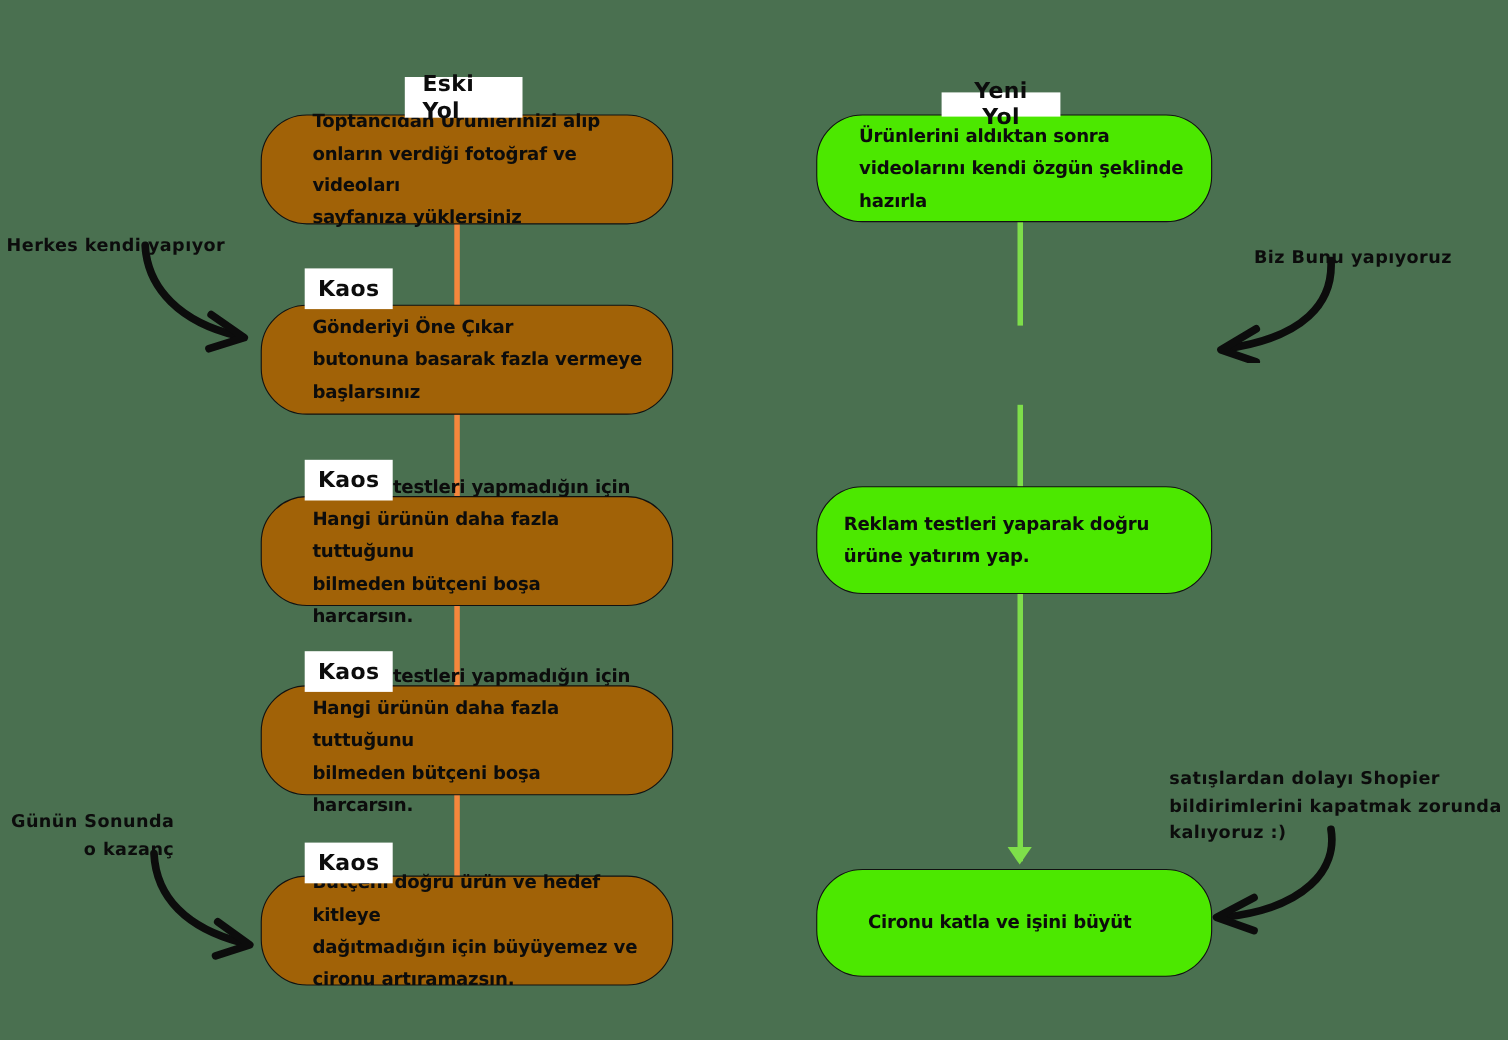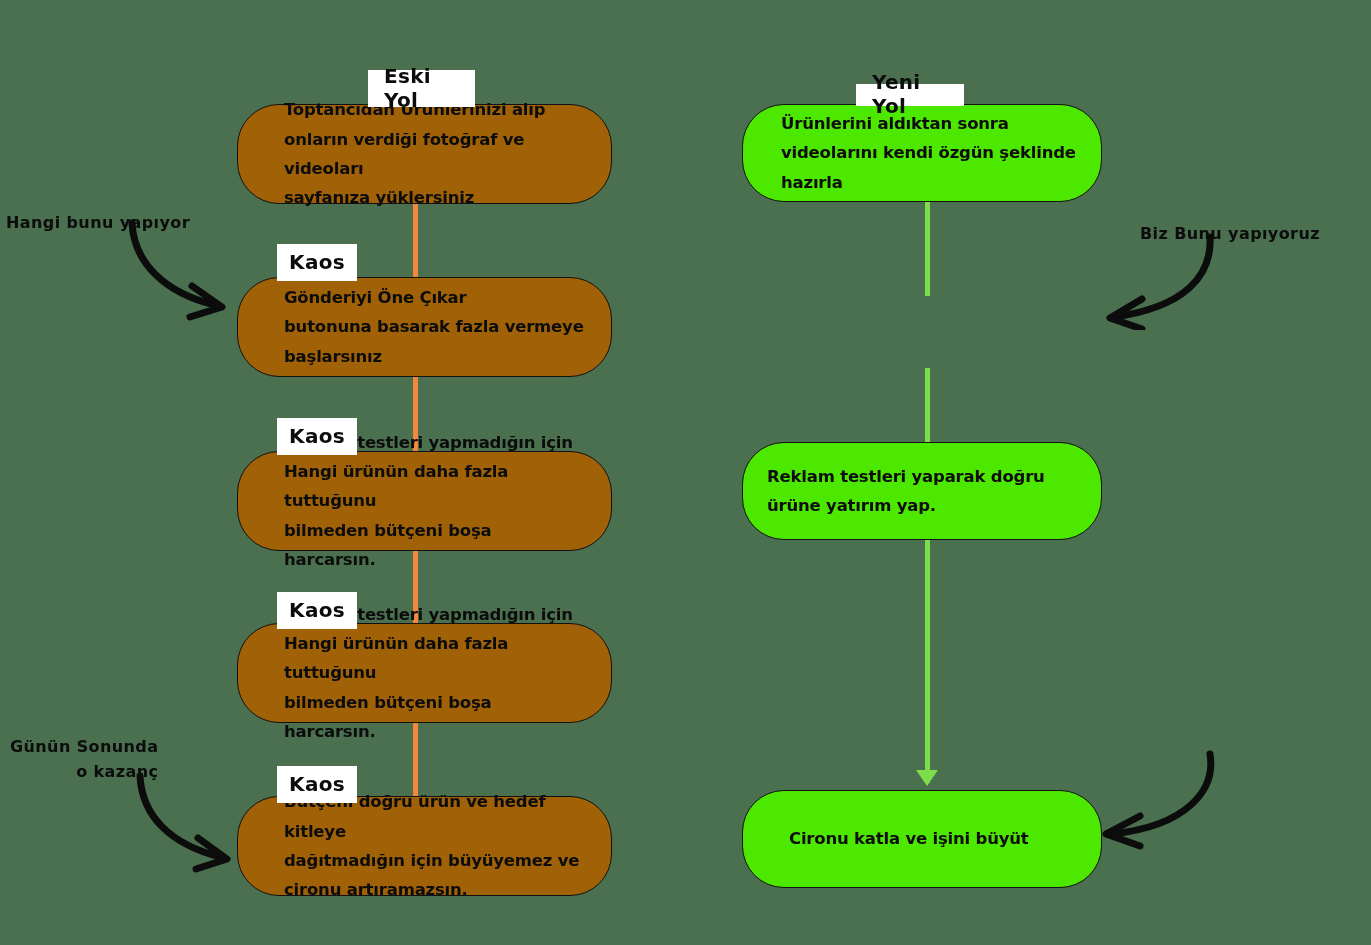--- a/index.html
+++ b/index.html
@@ -160,36 +160,36 @@
   </div>
   <div class="tag" style="left:277px; top:766px; width:80px; height:37px;">
     <span>Kaos</span>
   </div>
 
   <div class="node green" style="left:742px; top:104px; width:360px; height:98px;">
     <div class="node-text" style="padding-left:38px;">Ürünlerini aldıktan sonra
 videolarını kendi özgün şeklinde
 hazırla</div>
   </div>
-  <div class="tag" style="left:856px; top:84px; width:108px; height:22px;">
+  <div class="tag" style="left:856px; top:84px; width:108px; height:22px;text-align:center;">
     <span>Yeni Yol</span>
   </div>
 
 
   <div class="node green" style="left:742px; top:442px; width:360px; height:98px;">
     <div class="node-text" style="padding-left:24px;">Reklam testleri yaparak doğru
 ürüne yatırım yap.</div>
   </div>
 
   <div class="node green" style="left:742px; top:790px; width:360px; height:98px;">
     <div class="node-text" style="">Cironu katla ve işini büyüt</div>
   </div>
 
   <div class="annot" style="left:6px; top:186px;">
-    <span>Hangi bunu yapıyor</span>
+    <span>Herkes kendi yapıyor</span>
   </div>
   <svg class="annot-arrow" style="left:120px; top:208px;" width="130" height="115" viewBox="0 0 130 115">
     <path d="M12 15 C 14 55, 45 85, 95 97" stroke="#0c0c0c" stroke-width="7" fill="none" stroke-linecap="round"></path>
     <path d="M72 78 L 102 99 L 70 109" stroke="#0c0c0c" stroke-width="7" fill="none" stroke-linecap="round" stroke-linejoin="round"></path>
   </svg>
 
   <div class="annot" style="left:10px; top:710px;text-align:right;">
     <span>Günün Sonunda
 o kazanç</span>
   </div>
@@ -199,18 +199,23 @@
   </svg>
 
   <div class="annot" style="left:1140px; top:197px;">
     <span>Biz Bunu yapıyoruz</span>
   </div>
   <svg class="annot-arrow" style="left:1098px; top:225px;" width="125" height="105" viewBox="0 0 125 105">
     <path d="M112 12 C 114 50, 88 82, 16 92" stroke="#0c0c0c" stroke-width="7" fill="none" stroke-linecap="round"></path>
     <path d="M44 74 L 12 93 L 44 104" stroke="#0c0c0c" stroke-width="7" fill="none" stroke-linecap="round" stroke-linejoin="round"></path>
   </svg>
 
+  <div class="annot" style="left:1063px; top:671px; width:305px;">
+    <span>satışlardan dolayı Shopier
+bildirimlerini kapatmak zorunda
+kalıyoruz :)</span>
+  </div>
   <svg class="annot-arrow" style="left:1092px; top:742px;" width="135" height="110" viewBox="0 0 135 110">
     <path d="M118 12 C 124 48, 95 84, 20 92" stroke="#0c0c0c" stroke-width="7" fill="none" stroke-linecap="round"></path>
     <path d="M48 74 L 14 92 L 48 104" stroke="#0c0c0c" stroke-width="7" fill="none" stroke-linecap="round" stroke-linejoin="round"></path>
   </svg>
 
 </div>
 
 </body></html>

